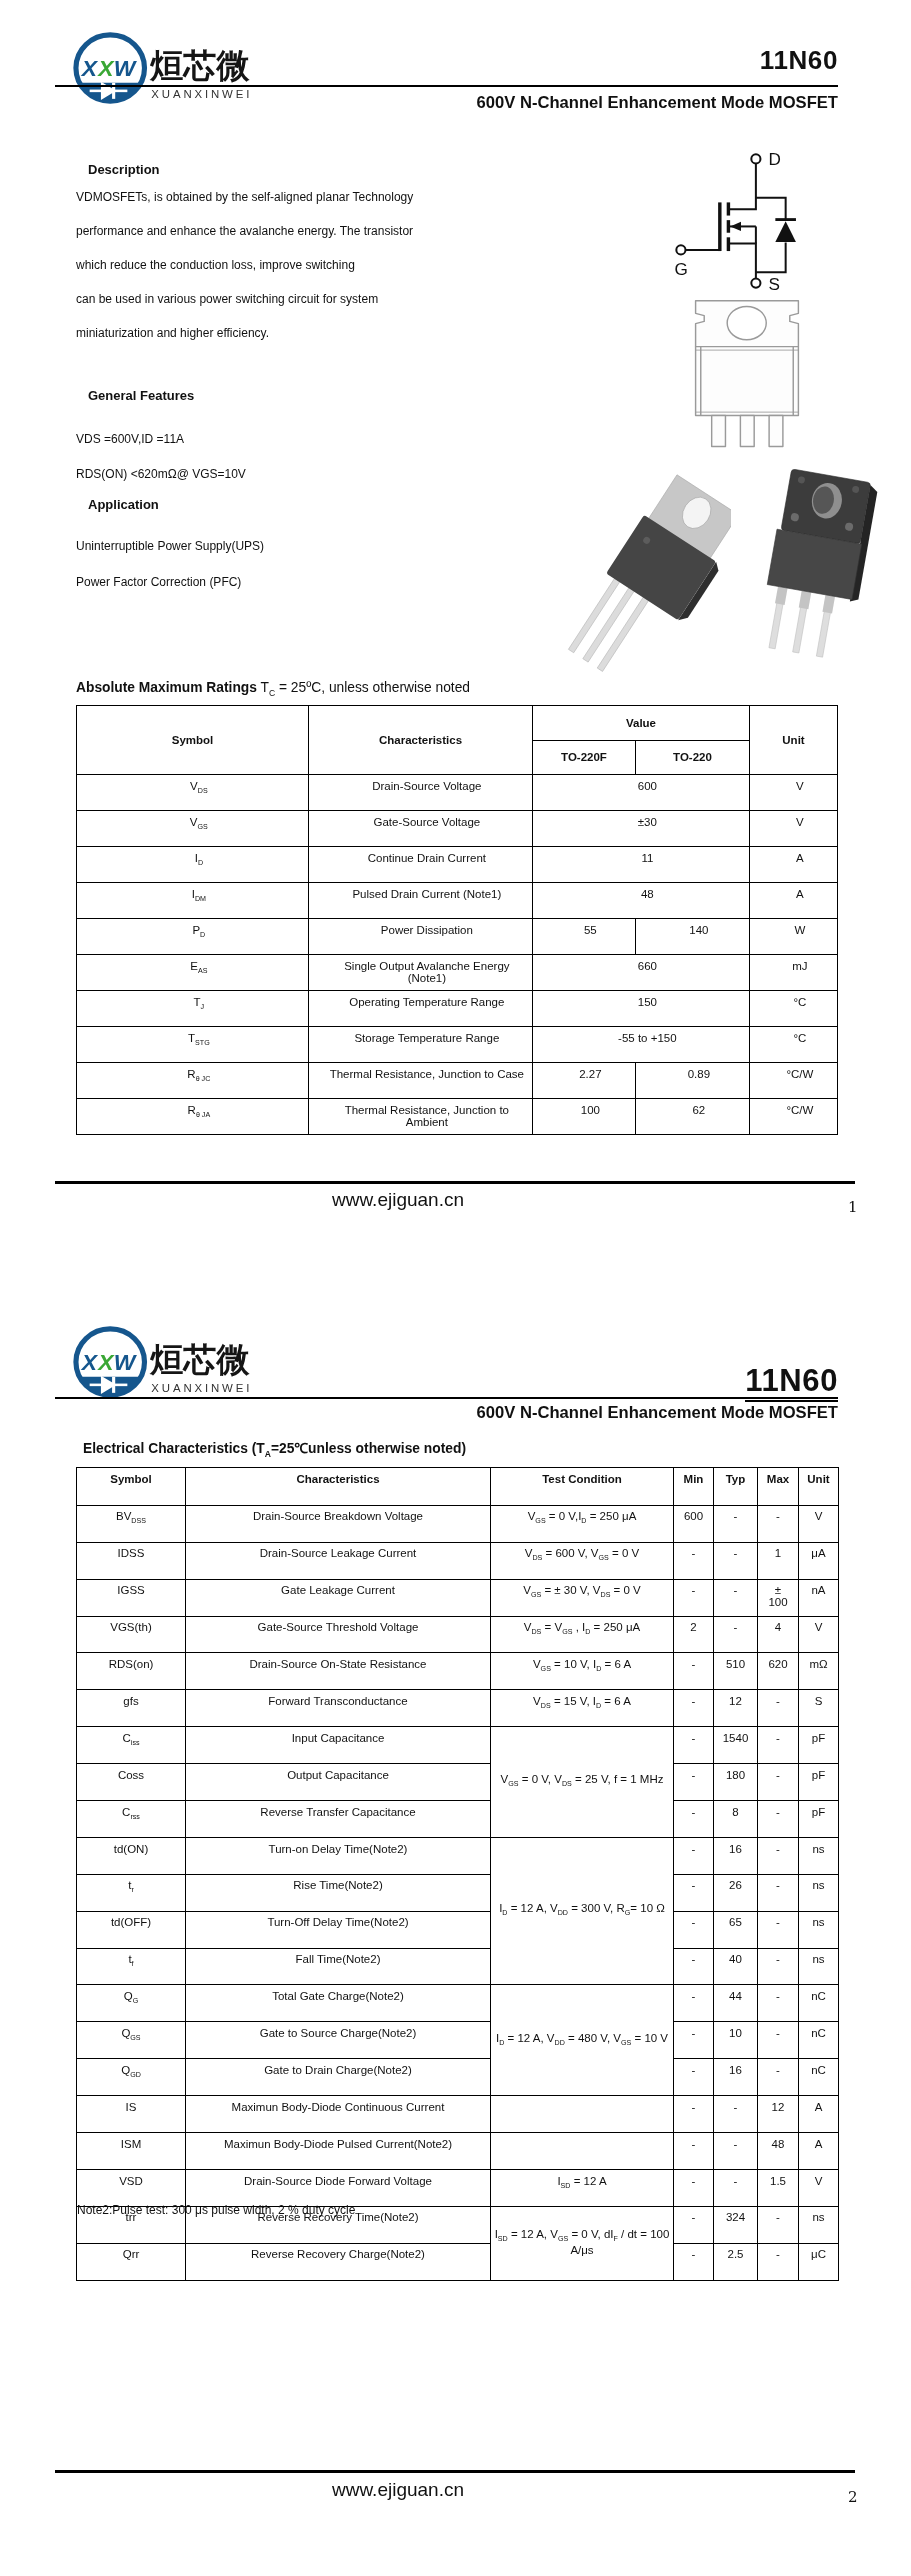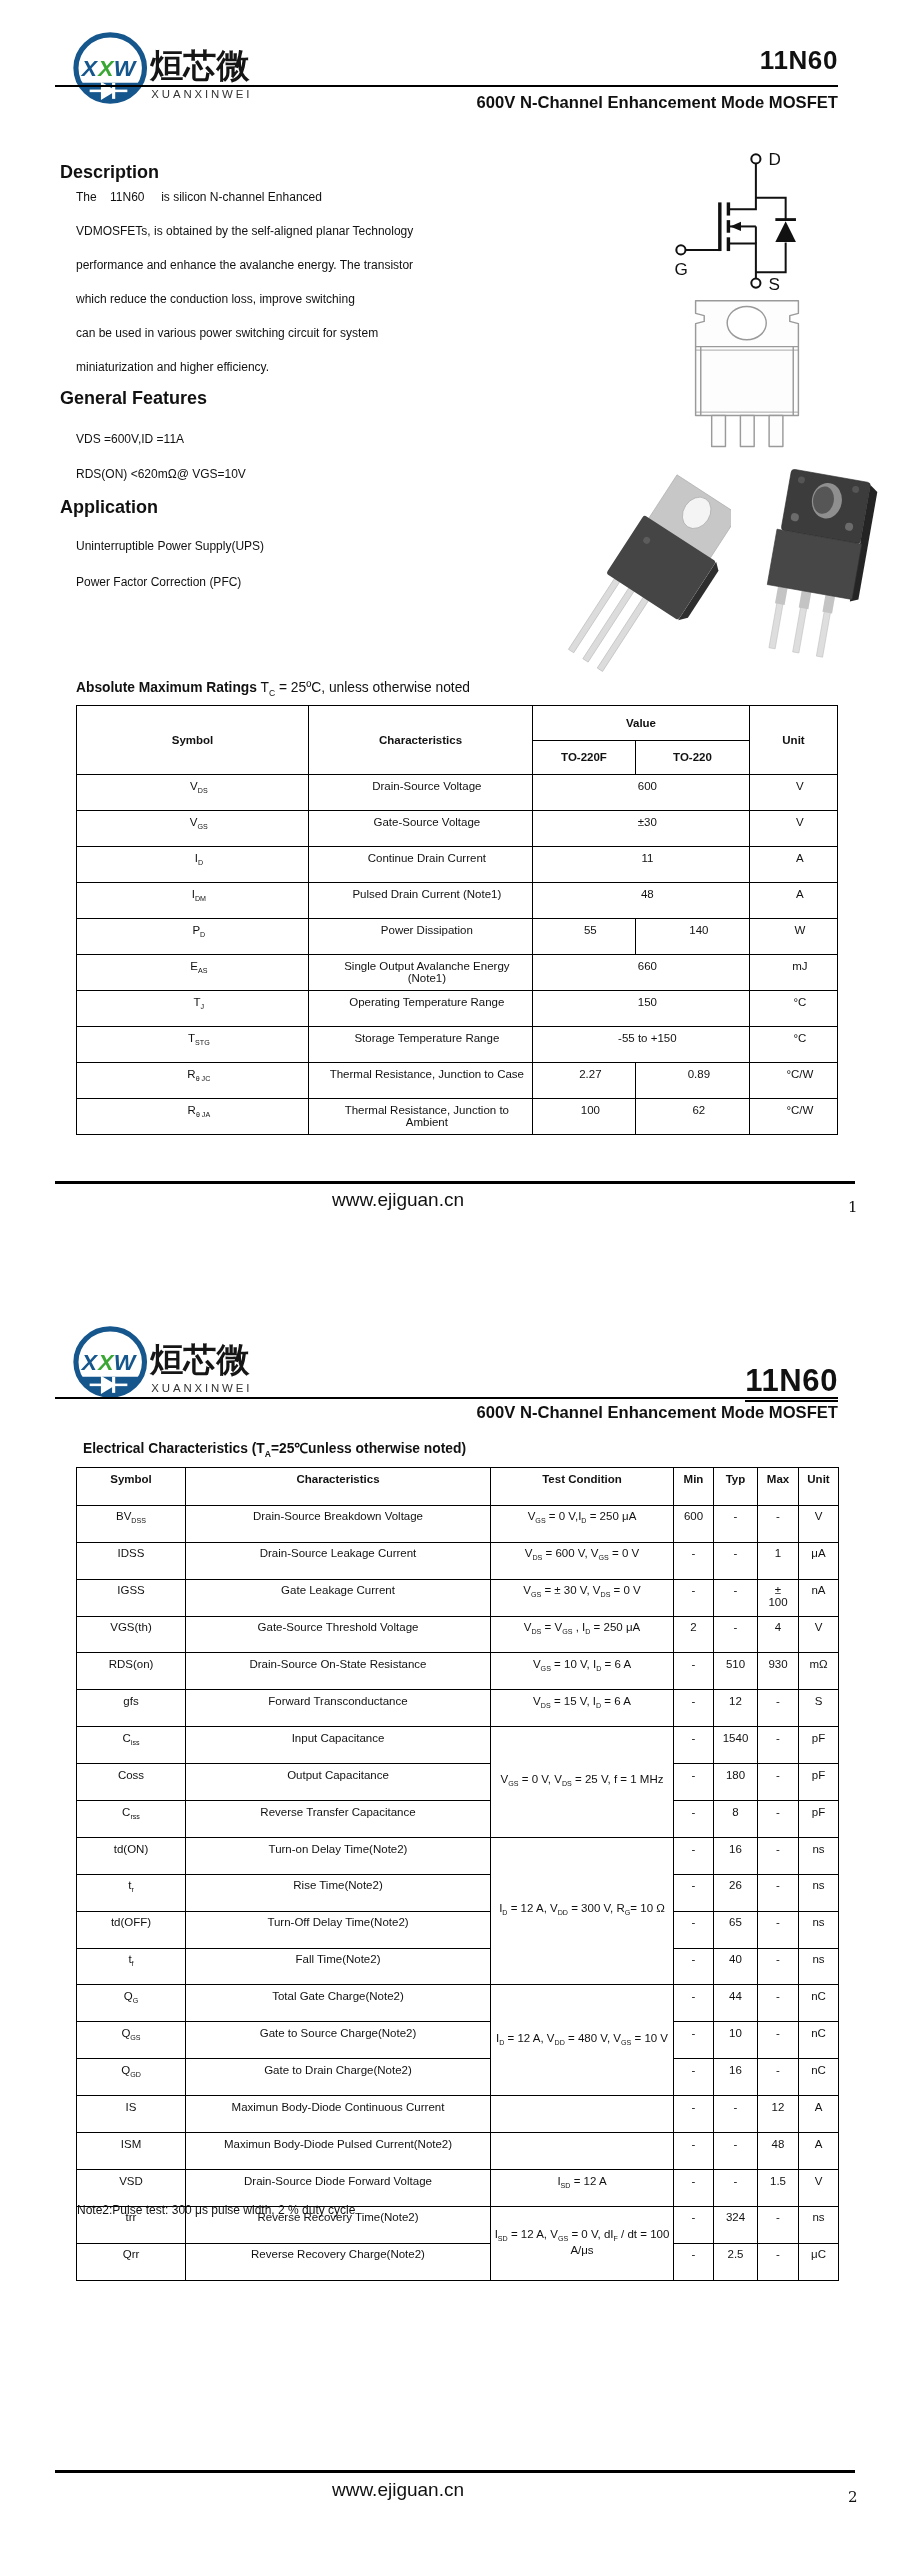--- a/index.html
+++ b/index.html
@@ -9,21 +9,21 @@
   
   .logo-svg{position:absolute;left:70px;top:27.5px;width:189px;height:80px;}
   .p2 .logo-svg{top:34px;}
   .part-number{position:absolute;right:73px;top:45px;font-size:26px;font-weight:bold;letter-spacing:0.6px;}
   .p2 .part-number{top:75px;font-size:31px;border-bottom:2.9px solid #000;padding-bottom:0.6px;}
   .header-rule{position:absolute;left:55px;width:783px;height:2.3px;background:#000;top:85px;}
   .p2 .header-rule{top:109px;}
   .subtitle{position:absolute;right:73px;top:93px;font-size:16.6px;font-weight:bold;}
   .p2 .subtitle{top:115px;}
   
-  .sec-heading{position:absolute;left:60px;font-size:18px;font-weight:bold;}
+  .sec-heading{position:absolute;left:88px;font-size:13px;font-weight:bold;}
   .desc-heading{top:162px;}
   .desc-block{position:absolute;left:76px;top:180px;width:459px;font-size:12px;line-height:34px;}
   .desc-block div{white-space:pre-wrap;}
   .feat-heading{top:388px;}
   .feat-block{position:absolute;left:76px;top:422px;width:459px;font-size:12px;line-height:35px;}
   .app-heading{top:497px;}
   .app-block{position:absolute;left:76px;top:528px;width:459px;font-size:12px;line-height:36px;}
   
   .mosfet-symbol{position:absolute;left:654px;top:142px;width:166px;height:158px;}
   .sym-label{font-family:"Liberation Sans",sans-serif;font-size:30px;fill:#111;}
@@ -74,21 +74,20 @@
     <text x="140" y="86" font-size="58" font-weight="bold" fill="#151515">烜芯微</text>
     <text x="142" y="122" font-size="20" letter-spacing="5" fill="#333">XUANXINWEI</text>
   </svg>
 
   <div class="part-number">11N60</div>
   <div class="header-rule"></div>
   <div class="subtitle">600V N-Channel Enhancement Mode MOSFET</div>
 
   <div class="sec-heading desc-heading">Description</div>
   <div class="desc-block">
-    <div>The    11N60     is silicon N-channel Enhanced</div>
     <div>VDMOSFETs, is obtained by the self-aligned planar Technology</div>
     <div>performance and enhance the avalanche energy. The transistor</div>
     <div>which reduce the conduction loss, improve switching</div>
     <div>can be used in various power switching circuit for system</div>
     <div>miniaturization and higher efficiency.</div>
   </div>
 
   <div class="sec-heading feat-heading">General Features</div>
   <div class="feat-block">
     <div>VDS =600V,ID =11A</div>
@@ -355,21 +354,21 @@
           <td>-</td>
           <td>4</td>
           <td>V</td>
         </tr>
       <tr>
           <td>RDS(on)</td>
           <td>Drain-Source On-State Resistance</td>
           <td>V<sub>GS</sub> = 10 V, I<sub>D</sub> = 6 A</td>
           <td>-</td>
           <td>510</td>
-          <td>930</td>
+          <td>620</td>
           <td>mΩ</td>
         </tr>
       <tr>
           <td>gfs</td>
           <td>Forward Transconductance</td>
           <td>V<sub>DS</sub> = 15 V, I<sub>D</sub> = 6 A</td>
           <td>-</td>
           <td>12</td>
           <td>-</td>
           <td>S</td>

